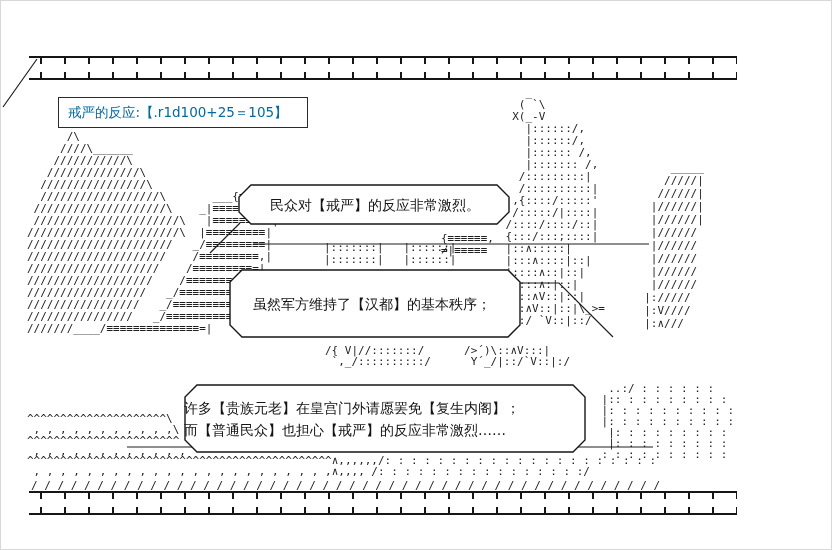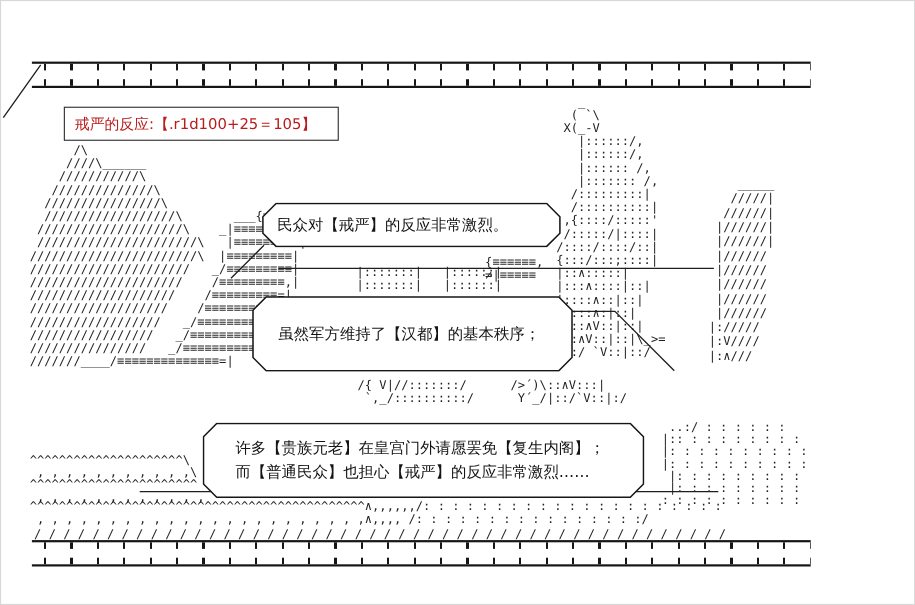--- a/index.html
+++ b/index.html
@@ -20,21 +20,21 @@
          font:11px/12px "DejaVu Sans Mono",monospace;}
   pre.lh11{line-height:11px}
   pre.lh13{line-height:13px}
   svg.scene-lines{position:absolute;left:0;top:0;pointer-events:none;}
   .bubble{position:absolute;}
   .bubble svg{position:absolute;left:0;top:0;}
   .btxt{position:absolute;inset:0;display:flex;flex-direction:column;justify-content:center;
         font-size:14px;line-height:22px;color:#141414;}
   .dice-box{position:absolute;left:57px;top:96px;width:250px;height:31px;
             border:1px solid #2b2b2b;background:#fff;display:flex;align-items:center;
-            padding-left:9px;box-sizing:border-box;font-size:13.5px;color:#b91c1c;}
+            padding-left:9px;box-sizing:border-box;font-size:13.5px;color:#0369a1;}
 </style>
 </head>
 <body>
 
 <div class="stage">
 
   <div class="ladder top"></div>
   <div class="ladder bottom"></div>
 
   <pre class="aa" style="left:26px;top:130px">      /\
@@ -109,39 +109,39 @@
  : : : : : : : : : :</pre>
 
   <svg class="scene-lines" width="832" height="550">
     <path d="M252,243 H648 M240,282 H558 L612,336 M239,222 L209,252 M126,446 H652 M468,427 L512,446 M36,58 L2,106" stroke="#1f1f1f" stroke-width="1.2" fill="none"></path>
   </svg>
 
   <div class="bubble" style="left:237px;top:183px;width:272px;height:41px">
     <svg width="272" height="41">
       <polygon points="13,1 259,1 271,13 271,28 259,40 13,40 1,28 1,13" fill="#ffffff" stroke="#161616" stroke-width="1.4"></polygon>
     </svg>
-    <div class="btxt" style="padding-left:14px">
+    <div class="btxt" style="padding-left:32px">
       <div>民众对【戒严】的反应非常激烈。</div>
     </div>
   </div>
 
   <div class="bubble" style="left:228px;top:268px;width:292px;height:69px">
     <svg width="292" height="69">
       <polygon points="13,1 279,1 291,13 291,56 279,68 13,68 1,56 1,13" fill="#ffffff" stroke="#161616" stroke-width="1.4"></polygon>
     </svg>
     <div class="btxt" style="padding-left:24px">
       <div>虽然军方维持了【汉都】的基本秩序；</div>
     </div>
   </div>
 
   <div class="bubble" style="left:183px;top:383px;width:402px;height:69px">
     <svg width="402" height="69">
       <polygon points="13,1 389,1 401,13 401,56 389,68 13,68 1,56 1,13" fill="#ffffff" stroke="#161616" stroke-width="1.4"></polygon>
     </svg>
-    <div class="btxt" style="padding-left:30px">
+    <div class="btxt" style="">
       <div>许多【贵族元老】在皇宫门外请愿罢免【复生内阁】；</div>
       <div>而【普通民众】也担心【戒严】的反应非常激烈……</div>
     </div>
   </div>
 
   <div class="dice-box">
     <span>戒严的反应:【.r1d100+25＝105】</span>
   </div>
 
 </div>

